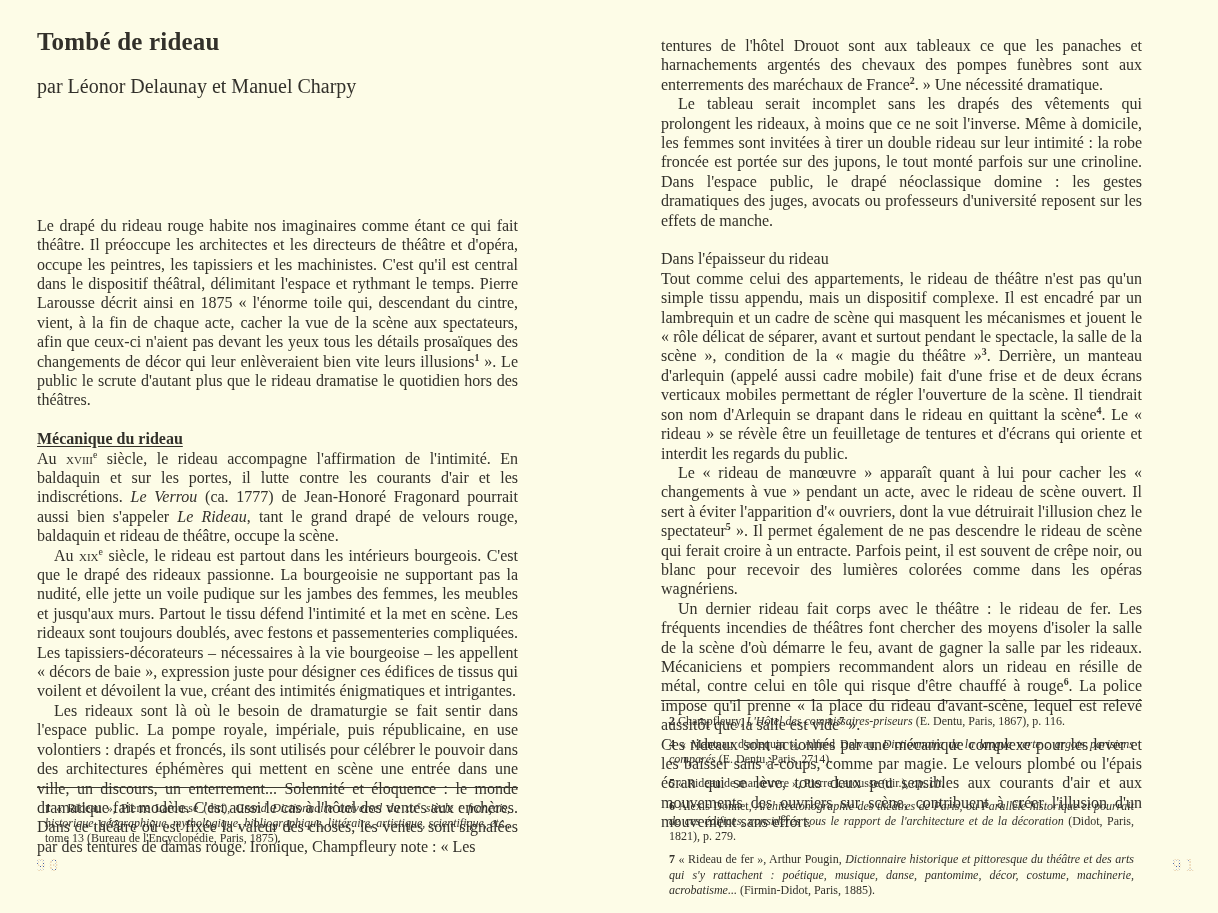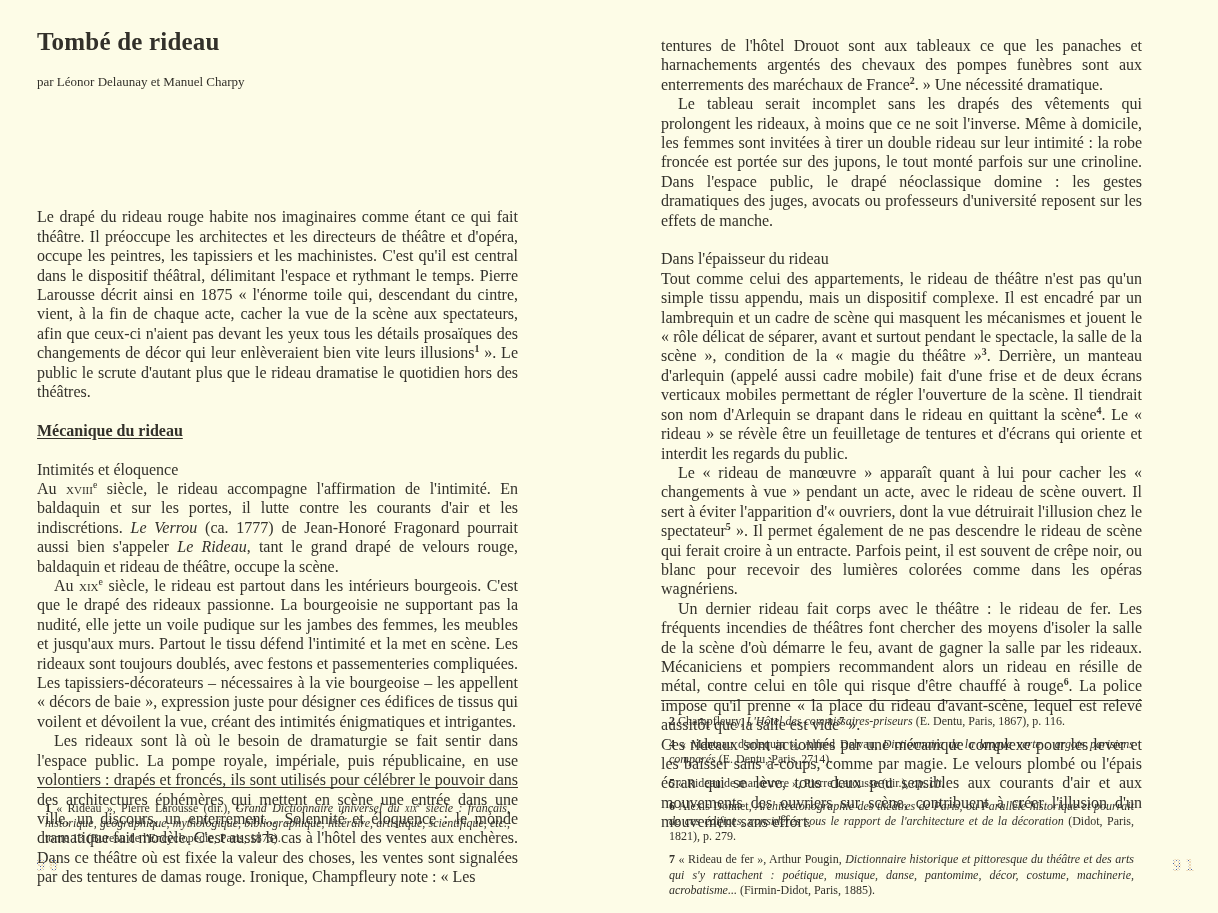--- a/index.html
+++ b/index.html
@@ -15,21 +15,21 @@
     position: absolute; top: 0; width: 481px; height: 913px;
   }
   .col-left  { left: 37px; }
   .col-right { left: 661px; }
 
   .article-title {
     margin: 28px 0 0 0;
     font-size: 25px; line-height: 1.15; font-weight: bold;
     letter-spacing: 0.2px;
   }
-  .byline { margin: 17px 0 0 0; font-size: 13px; line-height: 1.2; }
+  .byline { margin: 17px 0 0 0; font-size: 20px; line-height: 1.2; }
 
   .blocks .para {
     margin: 0;
     font-size: 16px; line-height: 19.4px;
     text-align: justify;
   }
   .blocks .para.indent { text-indent: 17px; }
   .col-left  .blocks > :first-child { margin-top: 118px; }
   .col-right .blocks > :first-child { margin-top: 36px; }
 
@@ -59,21 +59,21 @@
   .col-right .footnotes { top: 700px; }
   .footnote {
     margin: 8px; font-size: 12px; line-height: 15.2px;
     text-align: justify;
   }
   .fn-num { font-weight: bold; font-style: normal; }
 
   .page-number {
     position: absolute; top: 856px;
     font-family: "DejaVu Sans Mono", monospace;
-    font-size: 16px; font-weight: bold; letter-spacing: 3px;
+    font-size: 16px; font-weight: normal; letter-spacing: 3px;
     color: #8a93bb;
   }
   .page-number.left  { left: 36px; }
   .page-number.right { left: 1172px; }
   @supports (-webkit-background-clip: text) {
     .page-number {
       background-image:
         radial-gradient(circle, #4a5fa5 0.7px, rgba(0,0,0,0) 1px),
         radial-gradient(circle, #c0722f 0.6px, rgba(0,0,0,0) 0.9px);
       background-size: 3px 3px, 3px 3px;
@@ -88,21 +88,20 @@
 <body>
 
 <div class="spread">
 
   <div class="col col-left">
     <h1 class="article-title">Tombé de rideau</h1>
     <p class="byline">par Léonor Delaunay et Manuel Charpy</p>
     <div class="blocks">
         <p class="para"><span>Le drapé du rideau rouge habite nos imaginaires comme étant ce qui fait théâtre. Il préoccupe les architectes et les directeurs de théâtre et d'opéra, occupe les peintres, les tapissiers et les machinistes. C'est qu'il est central dans le dispositif théâtral, délimitant l'espace et rythmant le temps. Pierre Larousse décrit ainsi en 1875 « l'énorme toile qui, descendant du cintre, vient, à la fin de chaque acte, cacher la vue de la scène aux spectateurs, afin que ceux-ci n'aient pas devant les yeux tous les détails prosaïques des changements de décor qui leur enlèveraient bien vite leurs illusions</span><span class="fnref">1</span><span> ». Le public le scrute d'autant plus que le rideau dramatise le quotidien hors des théâtres.</span></p>
         <div class="heading"><span>Mécanique du rideau</span></div>
-        <div class="subheading"><span>Intimités et éloquence</span></div>
         <p class="para"><span>Au </span><span class="sc">xviii</span><span class="sup">e</span><span> siècle, le rideau accompagne l'affirmation de l'intimité. En baldaquin et sur les portes, il lutte contre les courants d'air et les indiscrétions. </span><span class="i">Le Verrou</span><span> (ca. 1777) de Jean-Honoré Fragonard pourrait aussi bien s'appeler </span><span class="i">Le Rideau</span><span>, tant le grand drapé de velours rouge, baldaquin et rideau de théâtre, occupe la scène.</span></p>
         <p class="para indent"><span>Au </span><span class="sc">xix</span><span class="sup">e</span><span> siècle, le rideau est partout dans les intérieurs bourgeois. C'est que le drapé des rideaux passionne. La bourgeoisie ne supportant pas la nudité, elle jette un voile pudique sur les jambes des femmes, les meubles et jusqu'aux murs. Partout le tissu défend l'intimité et la met en scène. Les rideaux sont toujours doublés, avec festons et passementeries compliquées. Les tapissiers-décorateurs – nécessaires à la vie bourgeoise – les appellent « décors de baie », expression juste pour désigner ces édifices de tissus qui voilent et dévoilent la vue, créant des intimités énigmatiques et intrigantes.</span></p>
         <p class="para indent"><span>Les rideaux sont là où le besoin de dramaturgie se fait sentir dans l'espace public. La pompe royale, impériale, puis républicaine, en use volontiers : drapés et froncés, ils sont utilisés pour célébrer le pouvoir dans des architectures éphémères qui mettent en scène une entrée dans une ville, un discours, un enterrement... Solennité et éloquence : le monde dramatique fait modèle. C'est aussi le cas à l'hôtel des ventes aux enchères. Dans ce théâtre où est fixée la valeur des choses, les ventes sont signalées par des tentures de damas rouge. Ironique, Champfleury note : « Les</span></p>
       </div>
     <div class="footnotes">
         <p class="footnote"><span class="fn-num">1 </span><span>« Rideau », Pierre Larousse (dir.), </span><span class="i">Grand Dictionnaire universel du </span><span class="i sc">xix</span><span class="i sup">e</span><span class="i"> siècle : français, historique, géographique, mythologique, bibliographique, littéraire, artistique, scientifique, etc.</span><span>, tome 13 (Bureau de l'Encyclopédie, Paris, 1875).</span></p>
       </div>
   </div>
 
   <div class="col col-right">

